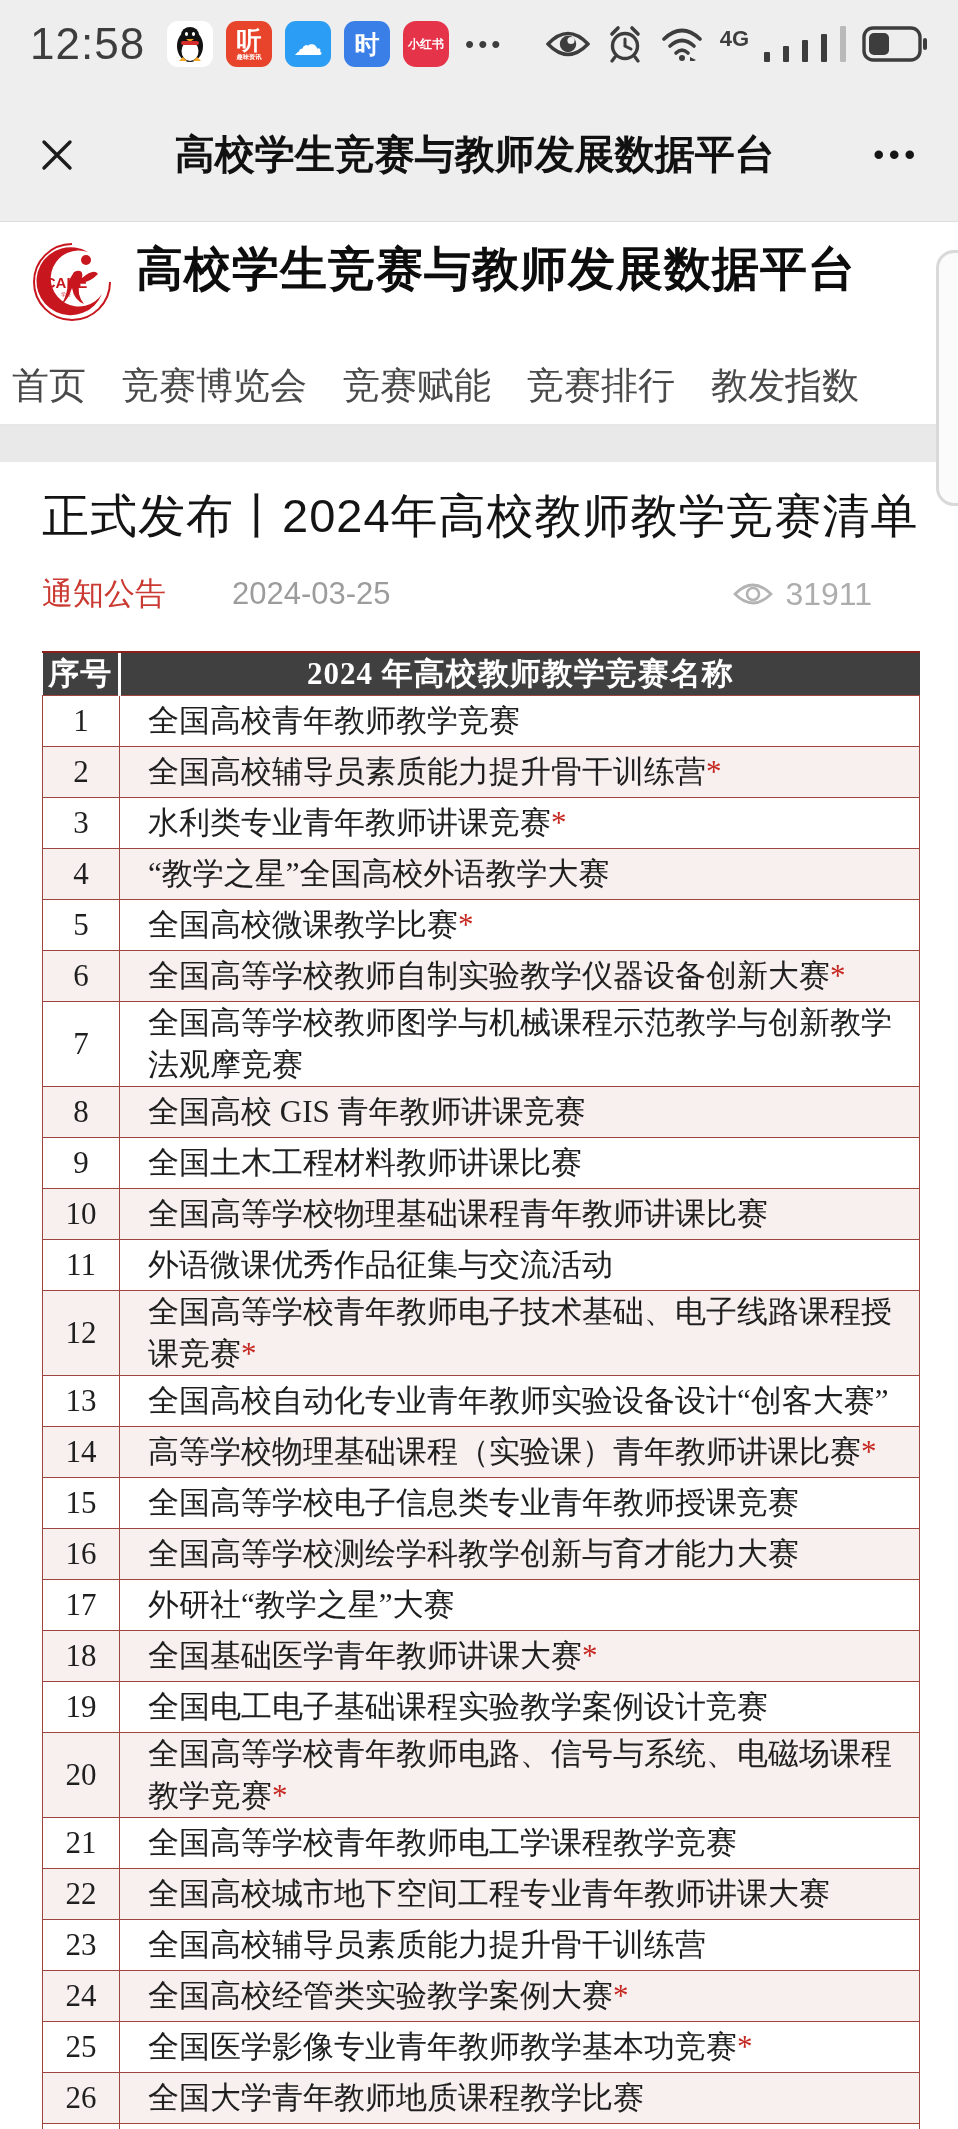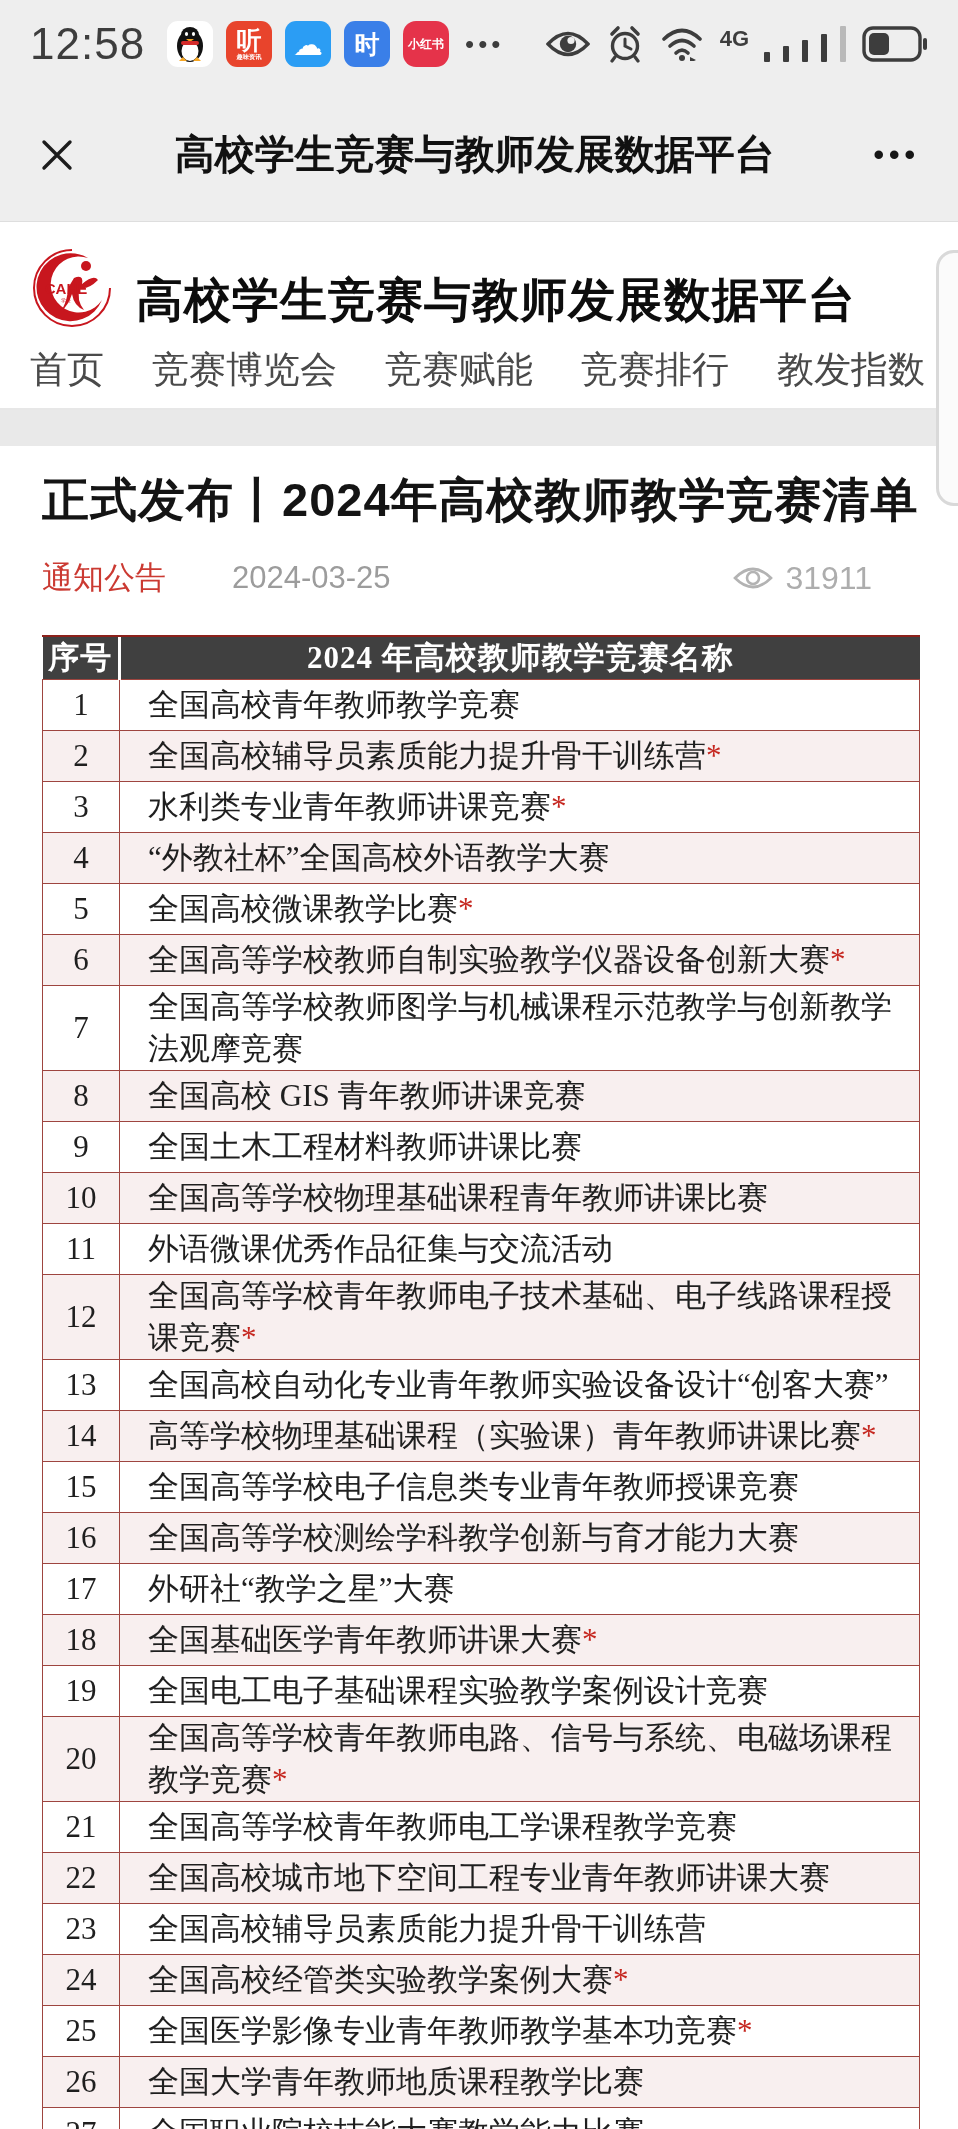--- a/index.html
+++ b/index.html
@@ -36,39 +36,39 @@
   
   .webview-bar {
     height:134px; background:#eeeeee; display:flex; align-items:center; padding:0 38px;
     border-bottom:1px solid #dedede;
   }
   .wv-title { flex:1; text-align:center; font-size:40px; font-weight:700; color:#111; white-space:nowrap; overflow:hidden; }
   .wv-close, .wv-menu { flex:0 0 auto; display:flex; align-items:center; }
   .wv-menu { font-size:30px; color:#161616; letter-spacing:5px; font-weight:bold; }
 
   
-  .site-header { height:110px; background:#fff; display:flex; align-items:flex-end; padding:0 28px; }
+  .site-header { height:110px; background:#fff; display:flex; align-items:flex-start; padding:0 28px;margin-top:16px; }
   .logo { width:88px; height:88px; flex:0 0 auto; }
   .site-title {
     margin-left:20px; font-family:"Liberation Serif","DejaVu Serif",serif;
     font-size:47px; font-weight:900; color:#0d0d0d; white-space:nowrap; letter-spacing:1px;
   }
 
   
   .nav-bar {
     height:78px; background:#fff; border-bottom:2px solid #e7e7e7;
-    display:flex; align-items:center; padding:0 30px; gap:48px; white-space:nowrap; overflow:hidden;
+    display:flex; align-items:center; padding:0 12px; gap:36px; white-space:nowrap; overflow:hidden;
   }
   .nav-item { font-size:37px; color:#4a4a4a; font-weight:500; flex:0 0 auto; }
 
   .section-gap { height:36px; background:#e9e9e9; }
 
   
   .article { background:#fff; padding:26px 38px 0 42px; }
-  .article-title { font-size:47px; font-weight:700; color:#141414; line-height:1.18; letter-spacing:1px; }
+  .article-title { font-size:47px; font-weight:400; color:#141414; line-height:1.18; letter-spacing:1px; }
   .meta { display:flex; align-items:center; margin-top:30px; }
   .meta-category { font-size:31px; color:#cb3a32; }
   .meta-date { font-size:31px; color:#9c9c9c; margin-left:66px; }
   .meta-views { margin-left:auto; margin-right:48px; display:flex; align-items:center; gap:12px; color:#adadad; font-size:32px; }
 
   
   .table-wrap { margin-top:36px; border-top:2px solid #8c211b; }
   table.cmp { width:878px; border-collapse:collapse; table-layout:fixed;
     font-family:"Liberation Serif","DejaVu Serif",serif; }
   table.cmp th {
@@ -227,21 +227,21 @@
           <tr class="alt">
             <td class="cell-no">2</td>
             <td class="cell-name">全国高校辅导员素质能力提升骨干训练营<span class="star">*</span></td>
           </tr>
           <tr>
             <td class="cell-no">3</td>
             <td class="cell-name">水利类专业青年教师讲课竞赛<span class="star">*</span></td>
           </tr>
           <tr class="alt">
             <td class="cell-no">4</td>
-            <td class="cell-name">“外教社杯”全国高校外语教学大赛</td>
+            <td class="cell-name">“教学之星”全国高校外语教学大赛</td>
           </tr>
           <tr>
             <td class="cell-no">5</td>
             <td class="cell-name">全国高校微课教学比赛<span class="star">*</span></td>
           </tr>
           <tr class="alt">
             <td class="cell-no">6</td>
             <td class="cell-name">全国高等学校教师自制实验教学仪器设备创新大赛<span class="star">*</span></td>
           </tr>
           <tr>

